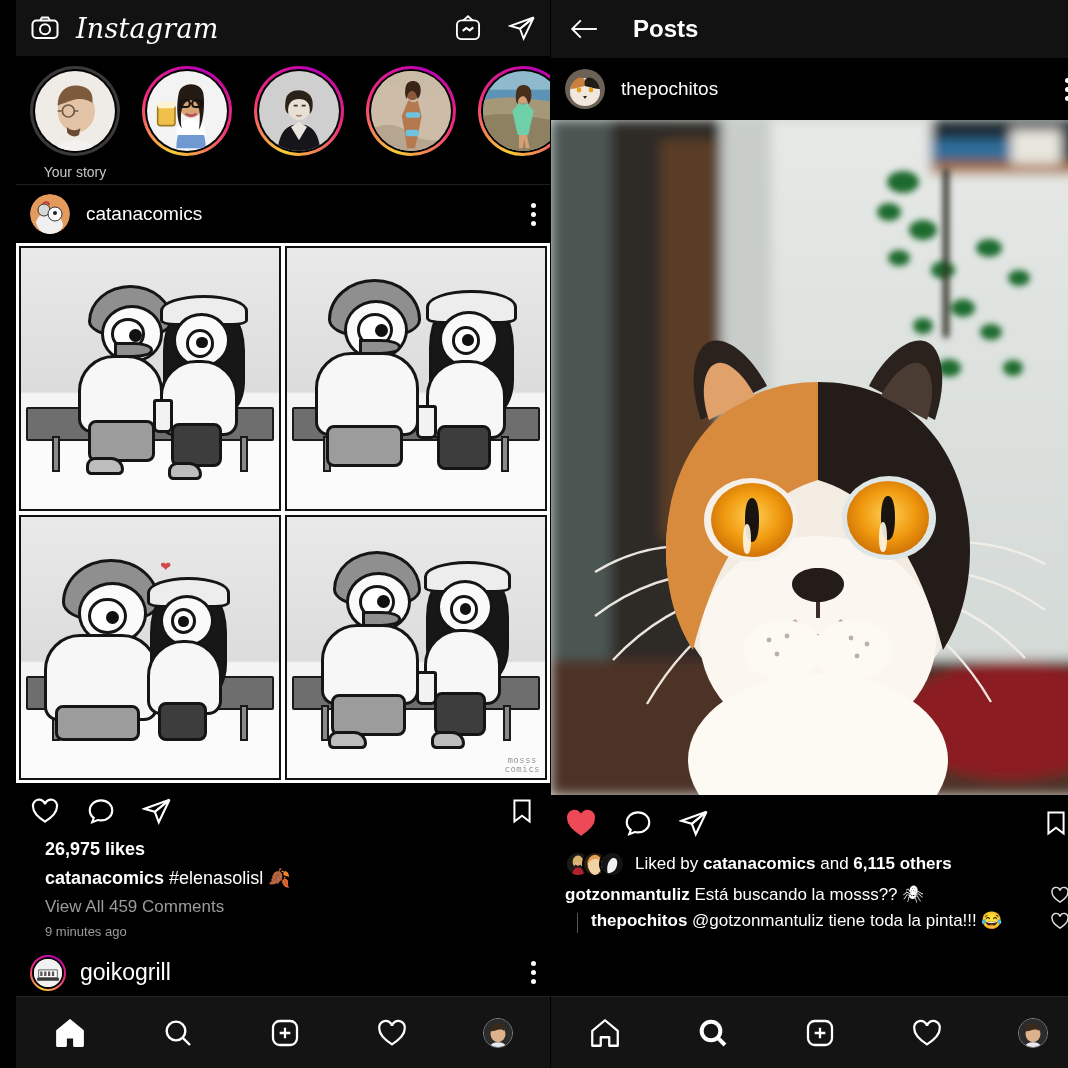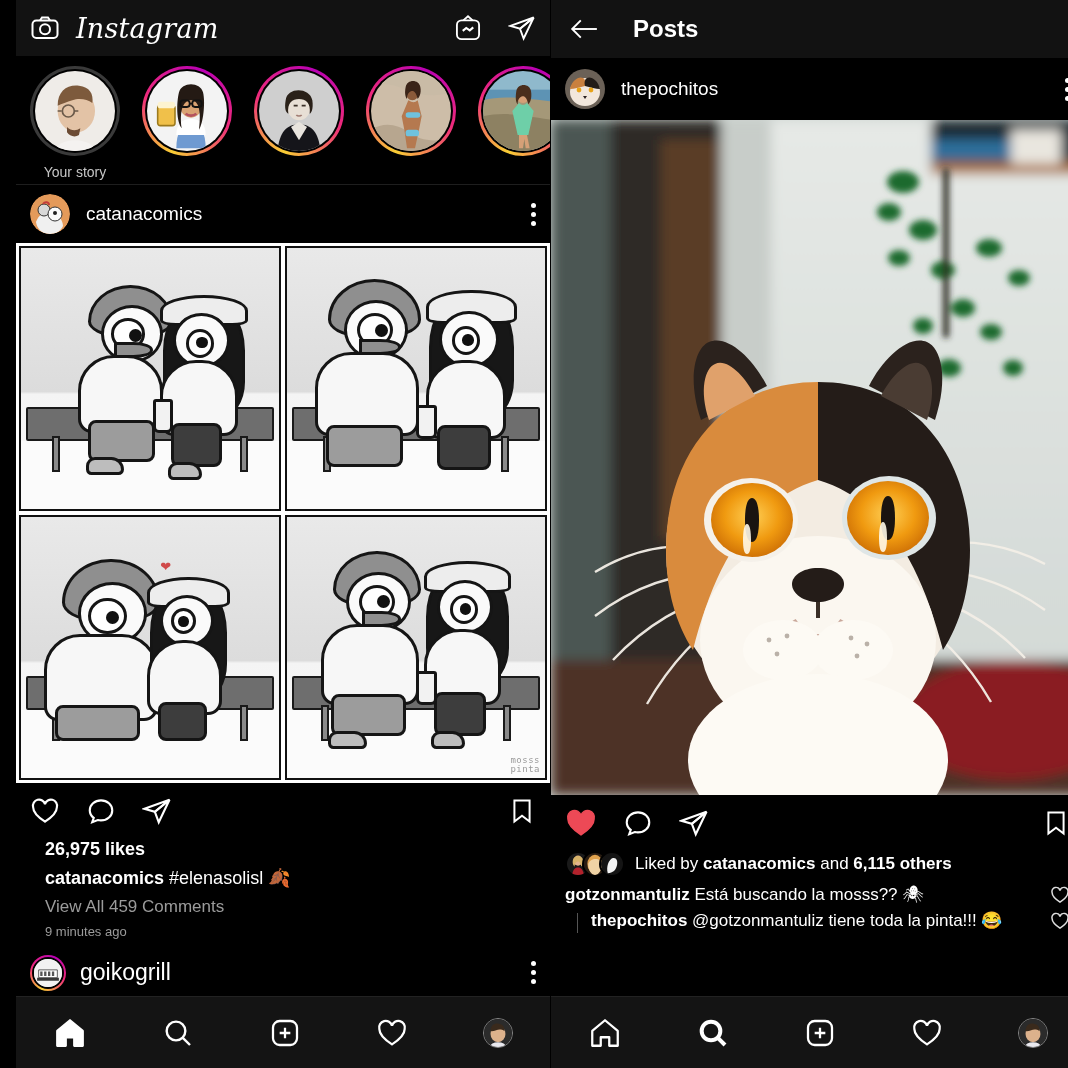--- a/index.html
+++ b/index.html
@@ -352,21 +352,21 @@
         <div class="hair" style="left:53%;top:17%;width:34%;height:12%;background:#ededed;border-radius:50% 50% 18% 18%;"></div>
         <div class="head" style="left:58%;top:24%;width:22%;height:21%;"></div>
         <div class="eye" style="left:63%;top:30%;width:11%;height:11%;"></div>
         <div class="pupil" style="left:67%;top:33%;width:4.5%;height:4.5%;"></div>
         <div class="body" style="left:53%;top:43%;width:30%;height:29%;"></div>
         <div class="legs" style="left:57%;top:67%;width:20%;height:17%;background:#3d3d3d;"></div>
         <div class="shoe" style="left:56%;top:82%;width:13%;height:7%;"></div>
         <div class="cup" style="left:50%;top:59%;width:8%;height:13%;"></div>
         <div class="wm">
           <div>mosss</div>
-          <div>pinta</div>
+          <div>comics</div>
         </div>
       </div>
     </div>
 
     <div class="acts">
       <div class="g">
         <span>
           <svg width="30" height="30" viewBox="0 0 24 24" fill="none" stroke="#fff" stroke-width="1.7">
             <path d="M12 20.5C5 16 2.5 12.4 2.5 9A4.6 4.6 0 0 1 12 6.6 4.6 4.6 0 0 1 21.5 9c0 3.4-2.5 7-9.5 11.5z"></path>
           </svg>

